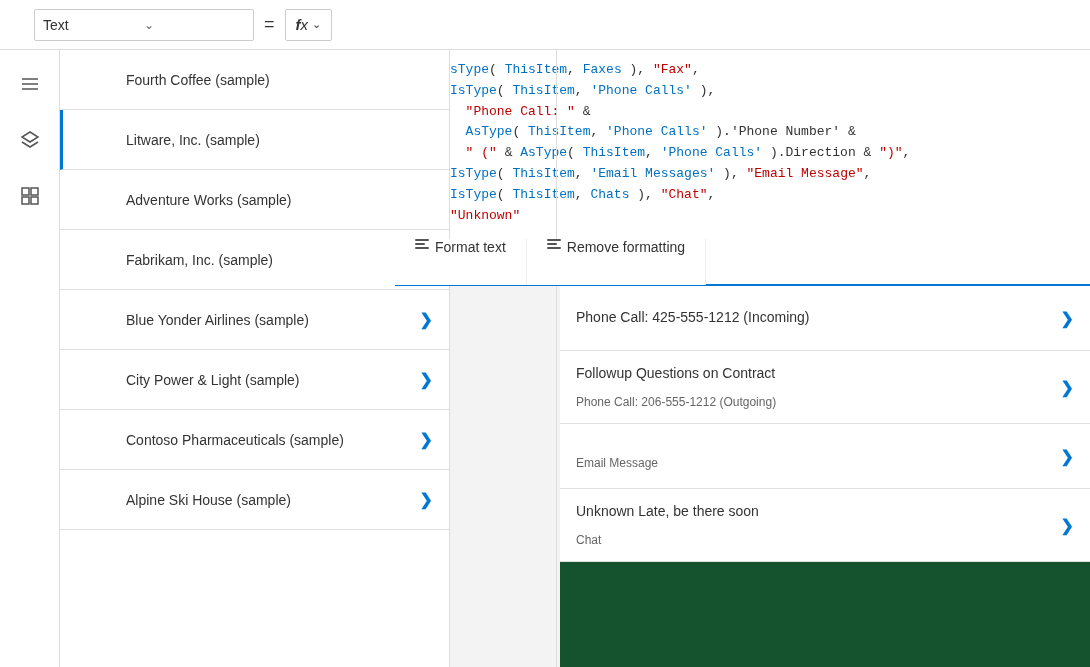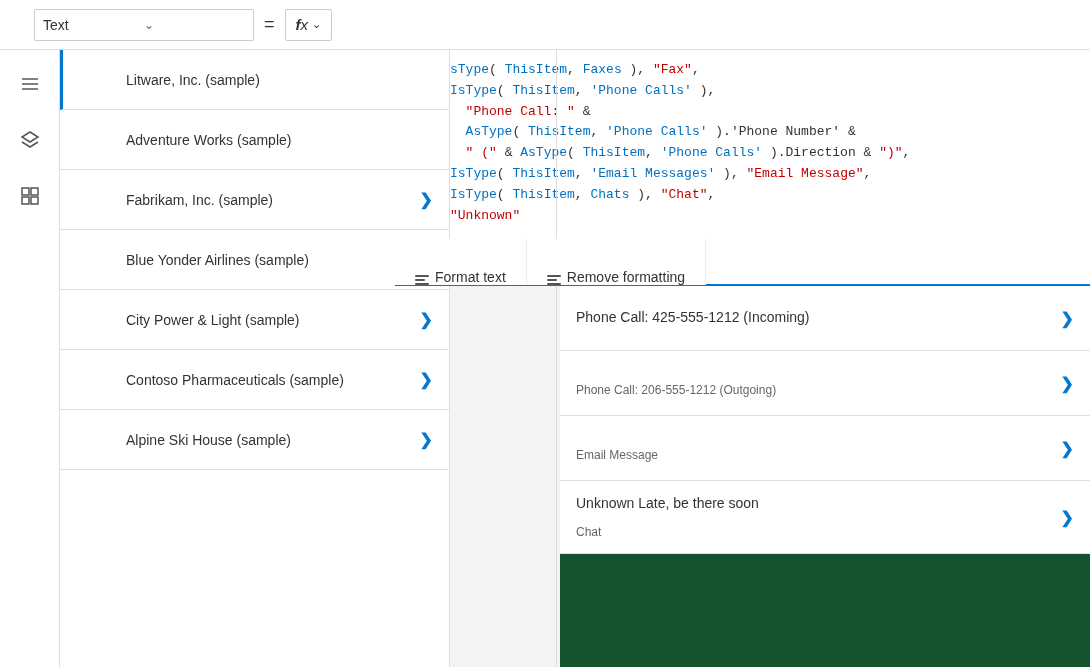--- a/index.html
+++ b/index.html
@@ -102,21 +102,21 @@
       height: 46px;
       background: #fff;
       border-bottom: 2px solid #0078d4;
       display: flex;
       align-items: center;
       padding: 0 0;
       z-index: 50;
     }
     .format-btn {
       display: flex;
-      align-items: flex-end;
+      align-items: flex-start;
       padding: 0 20px;
       height: 46px;
       cursor: pointer;
       font-size: 14px;
       color: #333;
       border-right: 1px solid #eee;
       gap: 6px;
       background: #fff;
     }
     .format-btn .icon-lines {
@@ -329,20 +329,23 @@
     <svg viewBox="0 0 20 20" fill="none" stroke="#555" stroke-width="1.5">
       <rect x="2" y="2" width="7" height="7"></rect>
       <rect x="11" y="2" width="7" height="7"></rect>
       <rect x="2" y="11" width="7" height="7"></rect>
       <rect x="11" y="11" width="7" height="7"></rect>
     </svg>
   </div>
 </div>
 
 <div class="account-list">
+  <div class="account-item">
+    <span>Fourth Coffee (sample)</span>
+  </div>
   <div class="account-item selected">
     <span>Litware, Inc. (sample)</span>
   </div>
   <div class="account-item">
     <span>Adventure Works (sample)</span>
   </div>
   <div class="account-item">
     <span>Fabrikam, Inc. (sample)</span>
     <span class="chevron-right">❯</span>
   </div>
@@ -368,20 +371,21 @@
 
 <div class="activity-panel">
   <div class="activity-item">
     <div class="activity-content">
       <div class="activity-title">Phone Call: 425-555-1212 (Incoming)</div>
     </div>
     <span class="activity-chevron">❯</span>
   </div>
   <div class="activity-item">
     <div class="activity-content">
+      <div class="activity-title">Followup Questions on Contract</div>
       <div class="activity-sub">Phone Call: 206-555-1212 (Outgoing)</div>
     </div>
     <span class="activity-chevron">❯</span>
   </div>
   <div class="activity-item">
     <div class="activity-content">
       <div class="activity-sub">Email Message</div>
     </div>
     <span class="activity-chevron">❯</span>
   </div>

